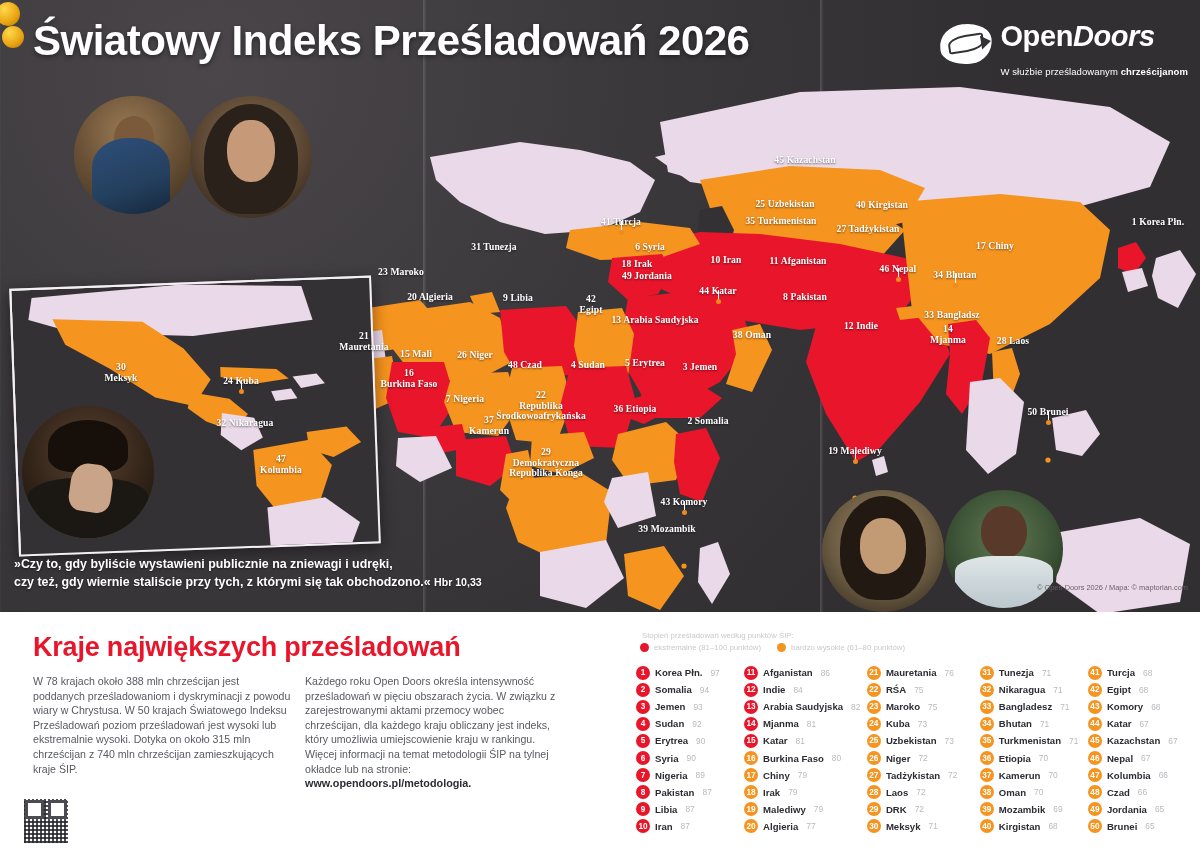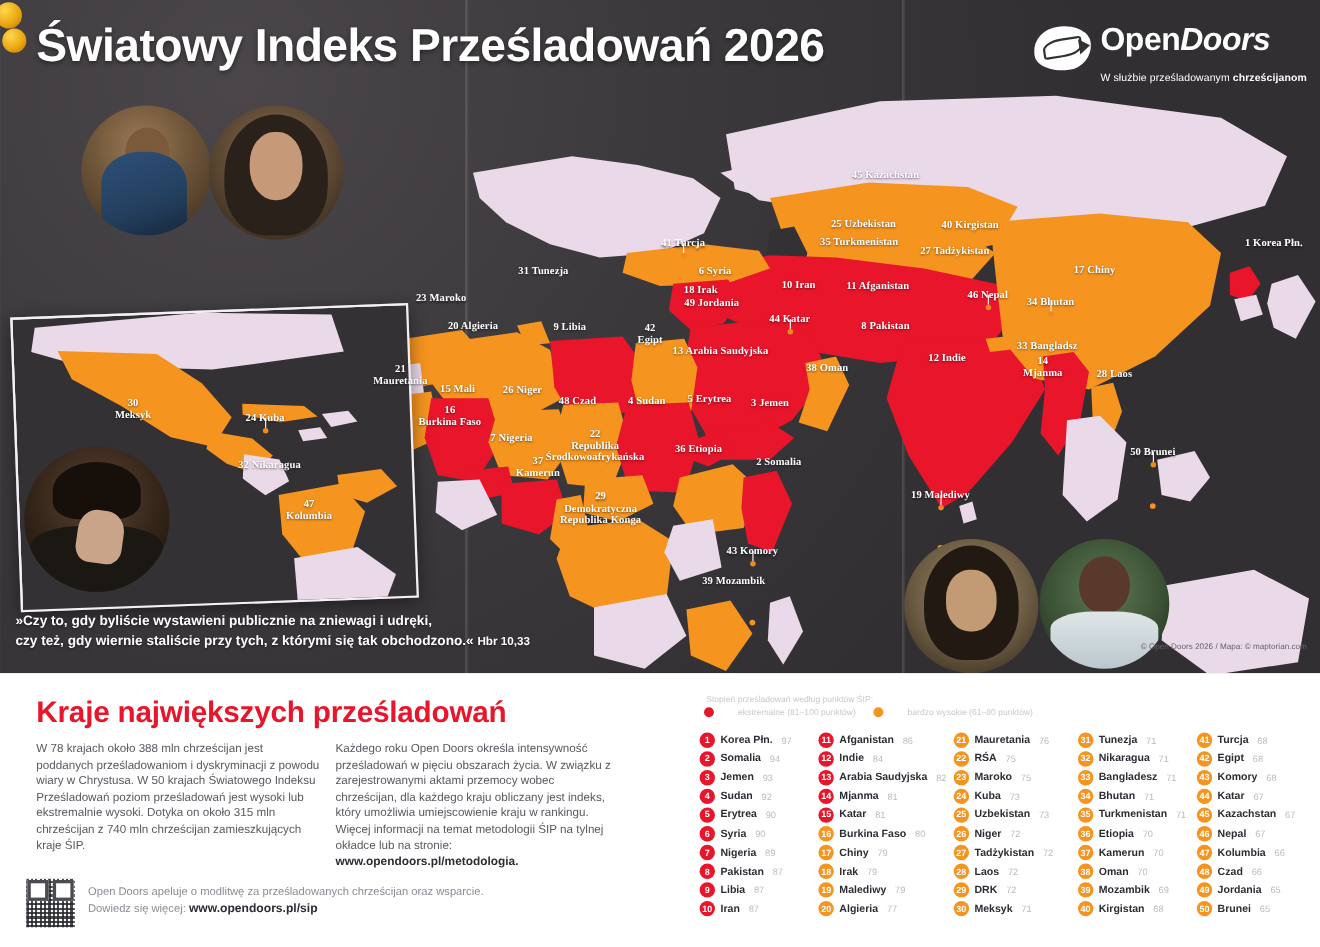--- a/index.html
+++ b/index.html
@@ -174,21 +174,21 @@
   .qr:before{ left:1px; top:1px; }
   .qr:after{ right:1px; top:1px; }
   .footer-text{
     position:absolute; left:80px; top:192px; font-size:10.2px; line-height:15px; color:#8b8d94;
   }
   .footer-text b{ color:#2b2d33; font-weight:bold; font-size:11px; }
 
   
   .legend-title{ position:absolute; left:642px; top:19px; font-size:7.8px; color:#c9c9cf; white-space:nowrap; }
   .legend-row{ position:absolute; left:640px; top:31px; display:flex; gap:16px; align-items:center; }
-  .lg{ display:flex; align-items:center; gap:22px; font-size:7.8px; color:#c9c9cf; white-space:nowrap;text-align:right; }
+  .lg{ display:flex; align-items:center; gap:5px; font-size:7.8px; color:#c9c9cf; white-space:nowrap;text-align:right; }
   .dot{ width:9px; height:9px; border-radius:50%; display:inline-block; }
   .dot.red{ background:#e8152b; }
   .dot.org{ background:#f5941f; }
 
   .lists{ position:absolute; left:636px; top:52px; width:560px; display:flex; gap:0; }
   .lcol{ width:110px; }
   .lcol.wide{ width:125px; }
   .litem{ display:flex; align-items:center; gap:5px; height:17.1px; }
   .rank{
     width:14px; height:14px; border-radius:50%; flex:none;
@@ -563,24 +563,20 @@
   <div class="bottom">
 
     <div class="h2">Kraje największych prześladowań</div>
 
     <div class="col-text a">W 78 krajach około 388 mln chrześcijan jest poddanych prześladowaniom i dyskryminacji z powodu wiary w Chrystusa. W 50 krajach Światowego Indeksu Prześladowań poziom prześladowań jest wysoki lub ekstremalnie wysoki. Dotyka on około 315 mln chrześcijan z 740 mln chrześcijan zamieszkujących kraje ŚIP.</div>
     <div class="col-text b">
       <span>Każdego roku Open Doors określa intensywność prześladowań w pięciu obszarach życia. W związku z zarejestrowanymi aktami przemocy wobec chrześcijan, dla każdego kraju obliczany jest indeks, który umożliwia umiejscowienie kraju w rankingu. Więcej informacji na temat metodologii ŚIP na tylnej okładce lub na stronie: </span><b>www.opendoors.pl/metodologia.</b>
     </div>
 
     <div class="qr"></div>
-    <div class="footer-text">
-      <div>Open Doors apeluje o modlitwę za prześladowanych chrześcijan oraz wsparcie.</div>
-      <div><span>Dowiedz się więcej: </span><b>www.opendoors.pl/sip</b></div>
-    </div>
 
     <div class="legend-title">Stopień prześladowań według punktów ŚIP:</div>
     <div class="legend-row">
       <div class="lg">
         <span class="dot red"></span>
         <span>ekstremalne (81–100 punktów)</span>
       </div>
       <div class="lg">
         <span class="dot org"></span>
         <span>bardzo wysokie (61–80 punktów)</span>

